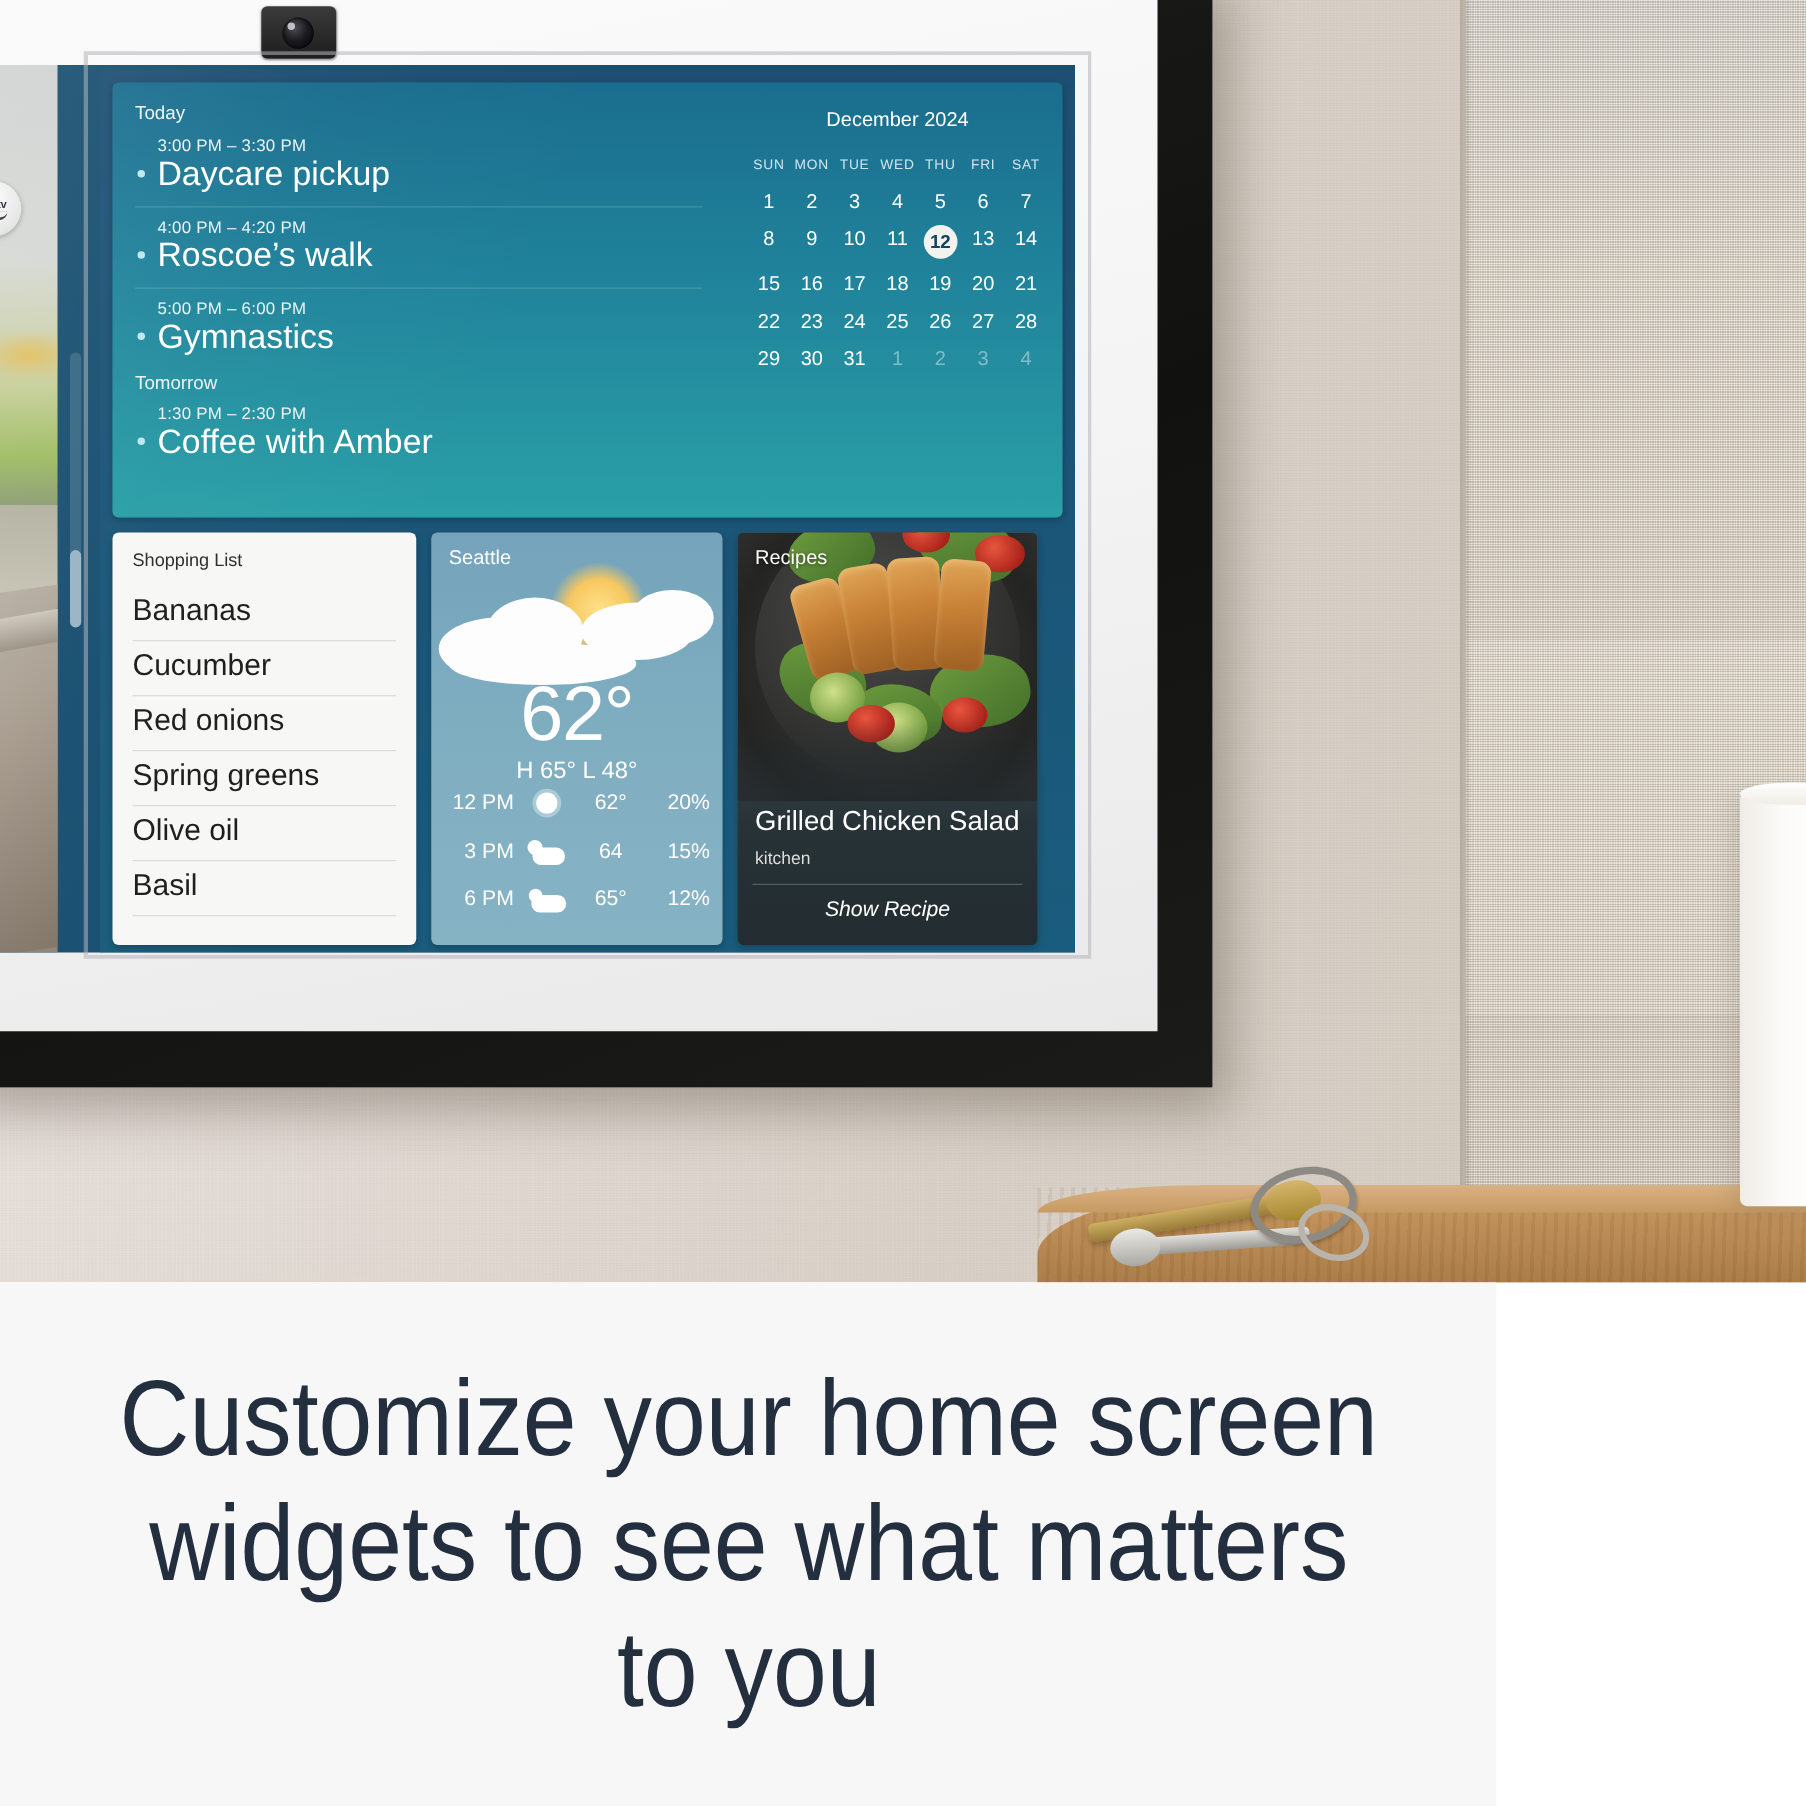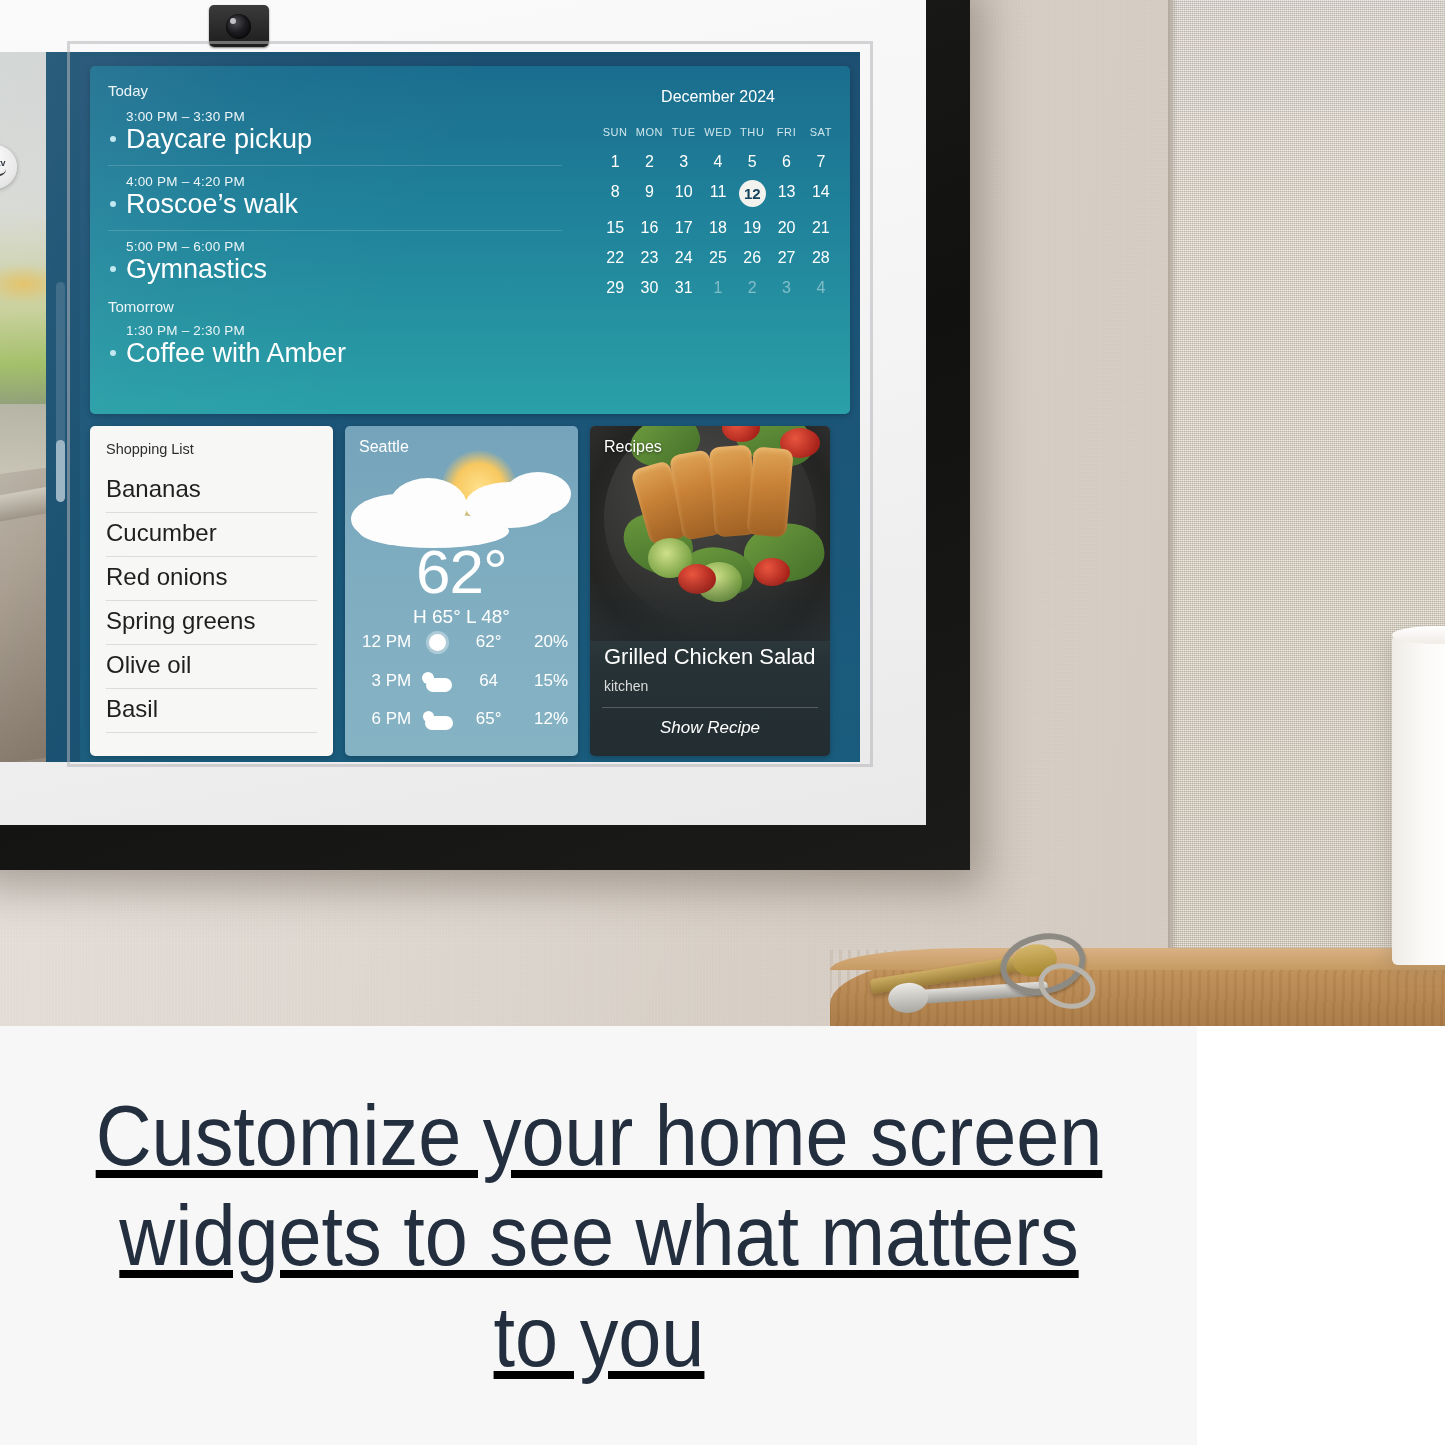--- a/index.html
+++ b/index.html
@@ -369,21 +369,21 @@
   .glass{
     position:absolute; left:-40px; top:52px; width:900px; height:710px;
     background:linear-gradient(112deg, rgba(255,255,255,.10) 0%, rgba(255,255,255,.02) 26%, rgba(255,255,255,0) 46%);
     pointer-events:none;
   }
 
   
   .caption{
     position:absolute; left:0; top:1026px; width:1197px; height:419px;
     background:#f7f7f7;
-    display:flex; align-items:center; justify-content:center;text-decoration:underline;
+    display:flex; align-items:center; justify-content:center;
   }
   .caption p{
     width:1120px; text-align:center; color:#232f3e;
     font-family:"Liberation Sans Narrow","Liberation Sans", sans-serif;
     font-size:86px; line-height:1.17; font-weight:400;
     transform:scaleX(.9); transform-origin:center;
   }
 </style>
 </head>
 <body>

